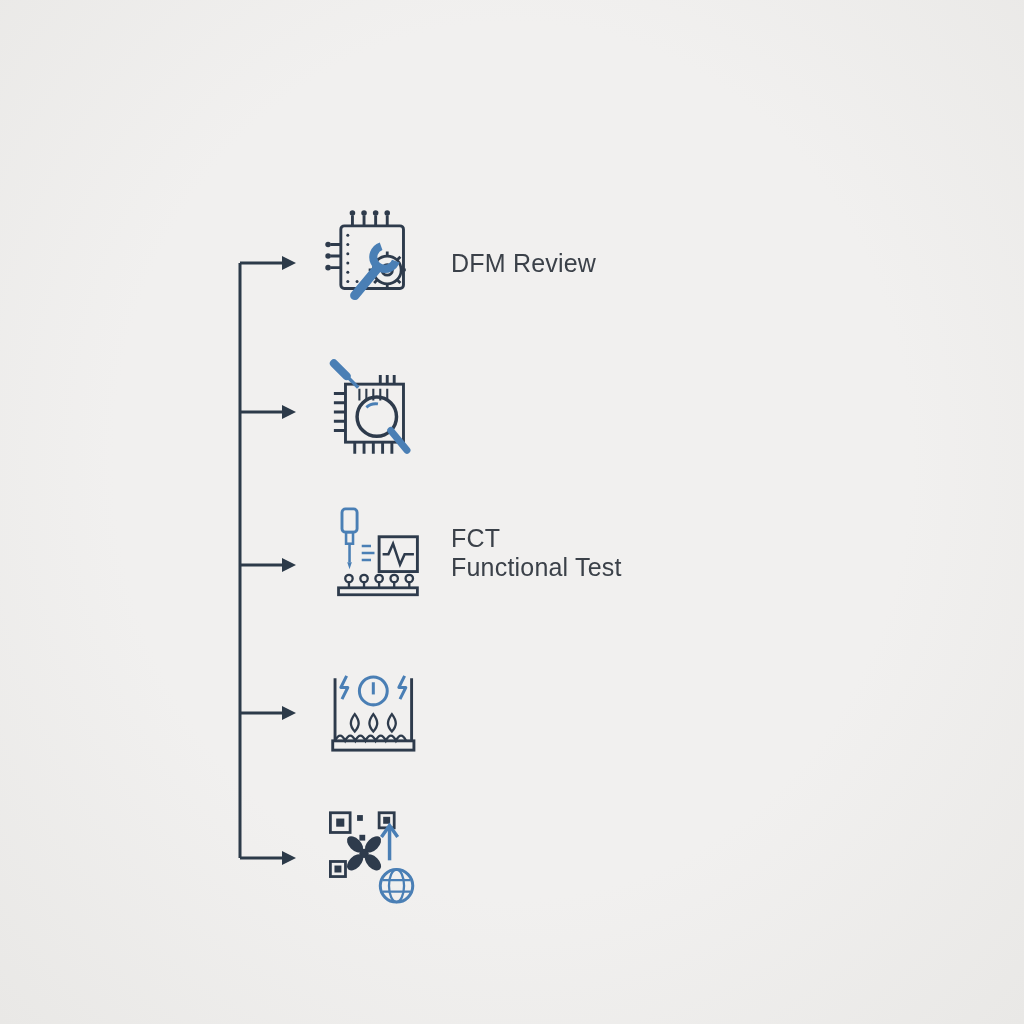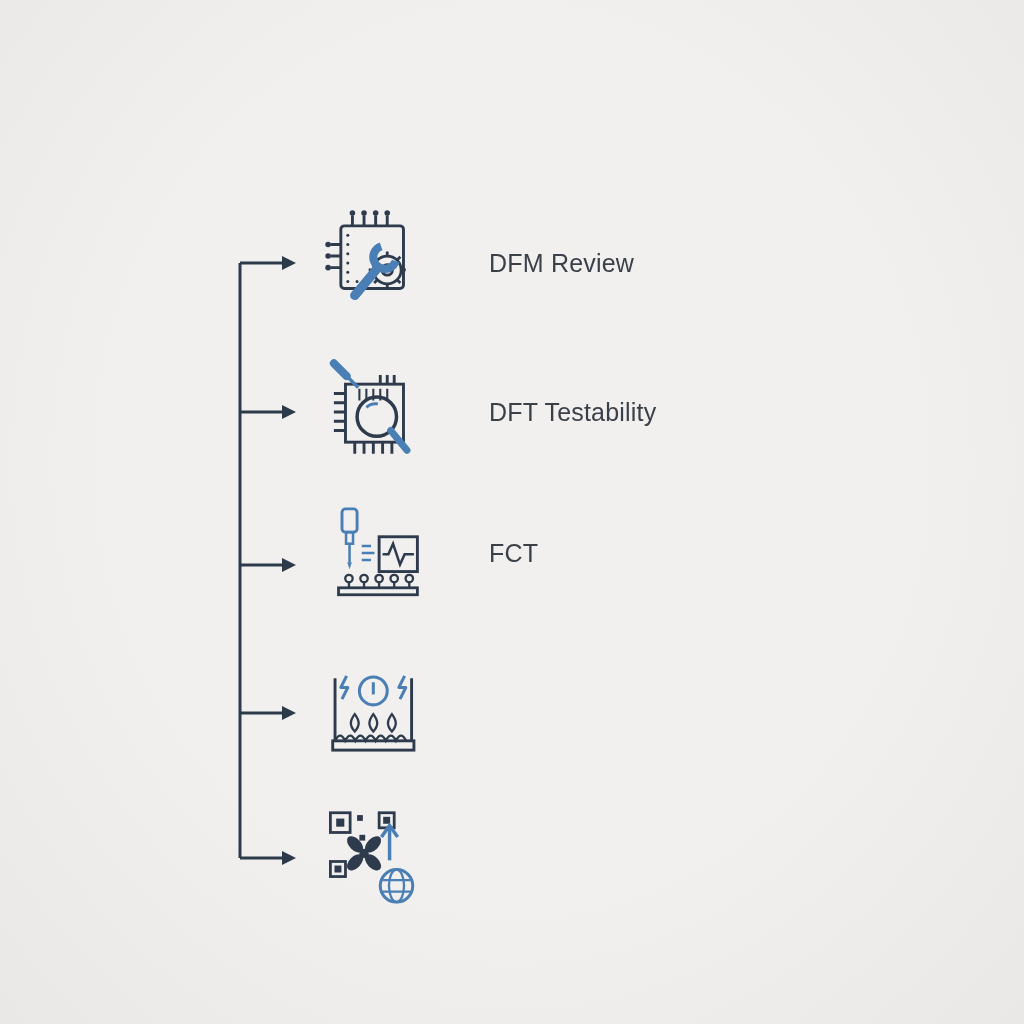--- a/index.html
+++ b/index.html
@@ -2,21 +2,21 @@
 <html><head>
 <meta charset="utf-8">
 <style>
   html,body { margin:0; padding:0; }
   .canvas {
     position:relative; width:1024px; height:1024px; overflow:hidden;
     background: radial-gradient(ellipse at 50% 45%, #f1f0ef 55%, #e9e8e6 100%);
     font-family:"Liberation Sans", sans-serif;
   }
   .spine { position:absolute; left:0; top:0; }
-  .step { position:absolute; left:305px; height:120px; display:flex; align-items:center;gap:38px; }
+  .step { position:absolute; left:305px; height:120px; display:flex; align-items:center; }
   .icon-box { width:132px; height:120px; flex:0 0 132px; display:flex; align-items:center; justify-content:center; }
   .label { margin-left:14px; font-size:25px; line-height:29px; color:#3b4149; letter-spacing:.2px; }
   .label span { display:block; }
 </style>
 </head>
 <body>
 
 <div class="canvas">
 
   <svg class="spine" width="320" height="900" viewBox="0 0 320 900" aria-hidden="true">
@@ -95,24 +95,20 @@
           <circle cx="55" cy="54" r="17" stroke="#2e3b4c" stroke-width="3" fill="none"></circle>
           <path d="M46 46 a12 12 0 0 1 10 -3" stroke="#4a7fb5" stroke-width="2.5" fill="none"></path>
           <line x1="67" y1="66" x2="81" y2="83" stroke="#4a7fb5" stroke-width="6" stroke-linecap="round"></line>
         </g>
         <g>
           <path d="M18 8 L29 19" stroke="#4a7fb5" stroke-width="7" stroke-linecap="round"></path>
           <path d="M29 19 L39 29" stroke="#4a7fb5" stroke-width="3"></path>
         </g>
       </svg>
     </div>
-    <div class="label">
-      <span>DFT Testability</span>
-      <span></span>
-    </div>
   </div>
 
   <div class="step" style="top:493px">
     <div class="icon-box">
       <svg width="116" height="116" viewBox="0 0 100 100">
         <g stroke="#4a7fb5" fill="none">
           <rect x="25" y="12" width="13" height="20" rx="3" stroke-width="2.5"></rect>
           <rect x="28.5" y="32" width="6" height="10" stroke-width="2.2"></rect>
           <path d="M31.5 42 V58" stroke-width="2.2"></path>
           <path d="M29.5 58 L31.5 64 L33.5 58 Z" fill="#4a7fb5" stroke="none"></path>
@@ -130,20 +126,21 @@
               <circle cx="57" cy="72" r="3.2"></circle>
               <circle cx="70" cy="72" r="3.2"></circle>
               <circle cx="83" cy="72" r="3.2"></circle>
             <path d="M31 75 V80 M44 75 V80 M57 75 V80 M70 75 V80 M83 75 V80"></path>
           </g>
         </g>
       </svg>
     </div>
     <div class="label">
       <span>FCT</span>
+      <span>Functional Test</span>
     </div>
   </div>
 
   <div class="step" style="top:653px">
     <div class="icon-box">
       <svg width="116" height="116" viewBox="0 0 100 100">
         <g stroke="#2e3b4c" stroke-width="2.5" fill="none">
           <path d="M19 20 V74 M85 20 V74"></path>
           <rect x="17" y="74" width="70" height="8"></rect>
           <path d="M19 74 q4.4 -9 8.75 0 q4.4 -9 8.75 0 q4.4 -9 8.75 0 q4.4 -9 8.75 0 q4.4 -9 8.75 0 q4.4 -9 8.75 0 q4.4 -9 8.75 0" stroke-width="2"></path>

